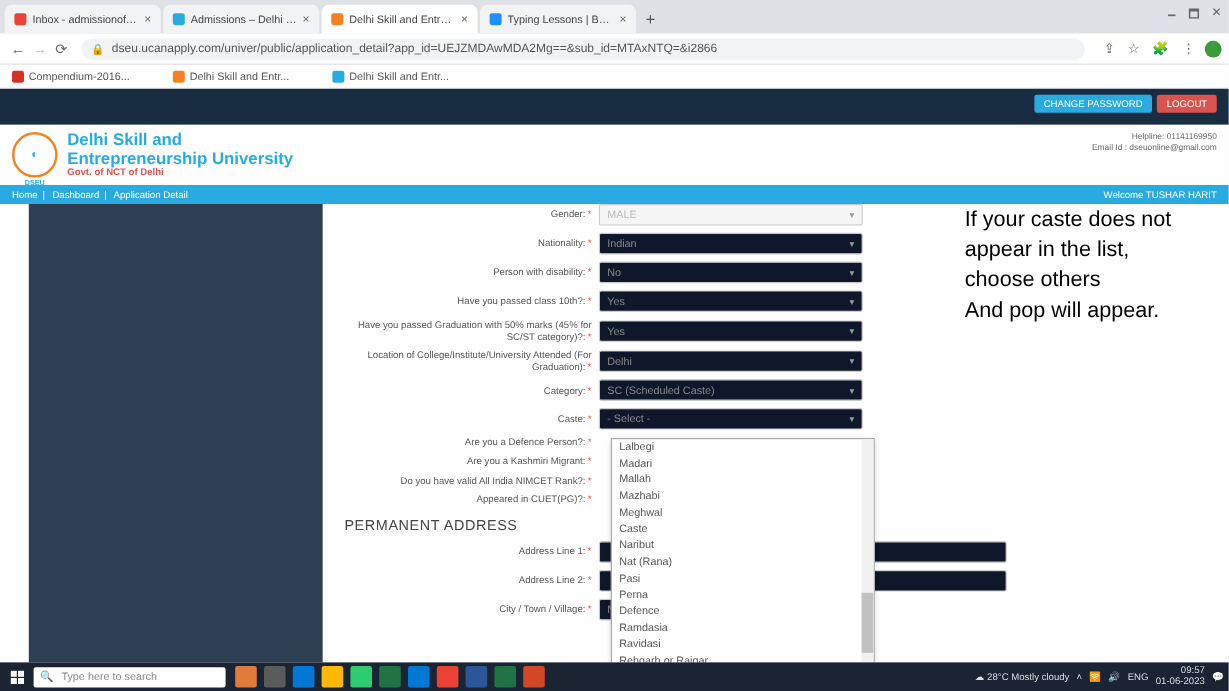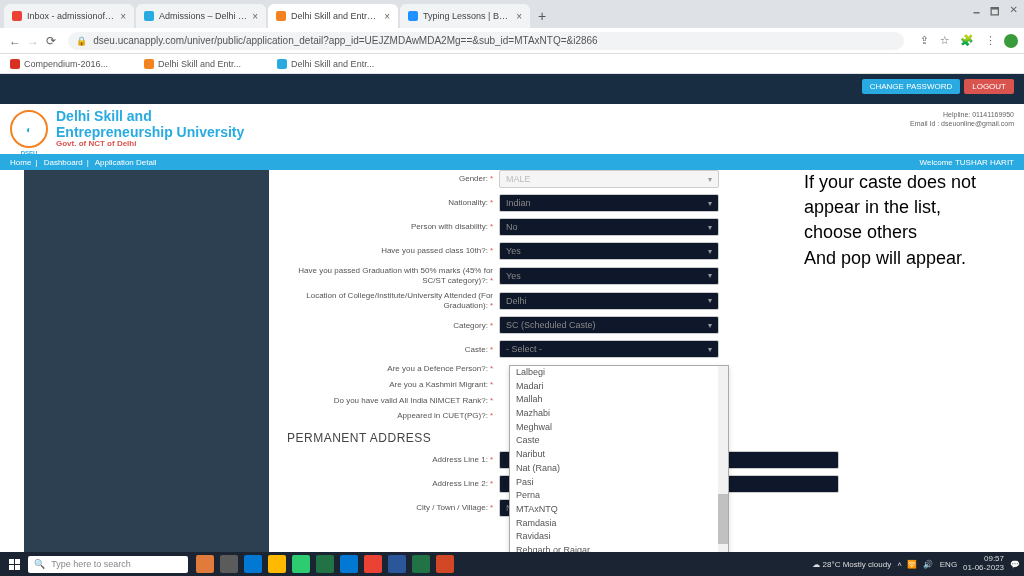--- a/index.html
+++ b/index.html
@@ -285,21 +285,21 @@
       <div class="opt">Lalbegi</div>
         <div class="opt">Madari</div>
         <div class="opt">Mallah</div>
         <div class="opt">Mazhabi</div>
         <div class="opt">Meghwal</div>
         <div class="opt">Caste</div>
         <div class="opt">Naribut</div>
         <div class="opt">Nat (Rana)</div>
         <div class="opt">Pasi</div>
         <div class="opt">Perna</div>
-        <div class="opt">MTAxNTQ</div>
+        <div class="opt">Defence</div>
         <div class="opt">Ramdasia</div>
         <div class="opt">Ravidasi</div>
         <div class="opt">Rehgarh or Raigar</div>
         <div class="scrollbar">
           <div class="thumb"></div>
         </div>
     </div>
 
   </div>
 </div>

